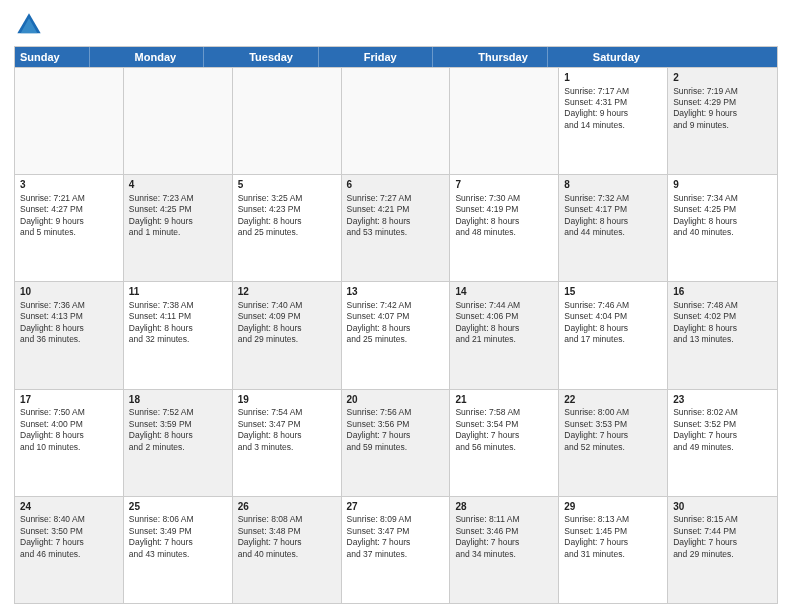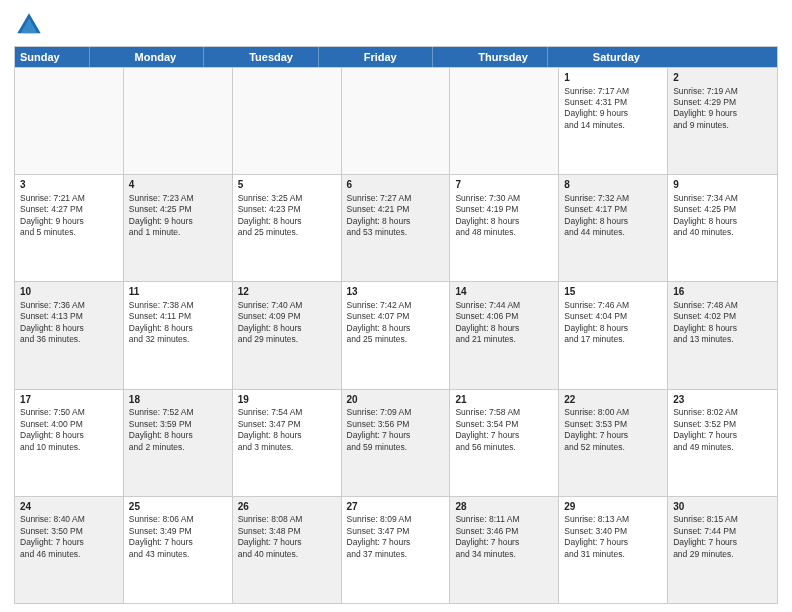--- a/index.html
+++ b/index.html
@@ -278,21 +278,21 @@
           </div>
           <div class="cal-cell">
             <span class="day-number">19</span>
             <div class="cell-text">Sunrise: 7:54 AM</div>
             <div class="cell-text">Sunset: 3:47 PM</div>
             <div class="cell-text">Daylight: 8 hours</div>
             <div class="cell-text">and 3 minutes.</div>
           </div>
           <div class="cal-cell shaded">
             <span class="day-number">20</span>
-            <div class="cell-text">Sunrise: 7:09 AM</div>
+            <div class="cell-text">Sunrise: 7:56 AM</div>
             <div class="cell-text">Sunset: 3:56 PM</div>
             <div class="cell-text">Daylight: 7 hours</div>
             <div class="cell-text">and 59 minutes.</div>
           </div>
           <div class="cal-cell">
             <span class="day-number">21</span>
             <div class="cell-text">Sunrise: 7:58 AM</div>
             <div class="cell-text">Sunset: 3:54 PM</div>
             <div class="cell-text">Daylight: 7 hours</div>
             <div class="cell-text">and 56 minutes.</div>
@@ -344,21 +344,21 @@
           <div class="cal-cell shaded">
             <span class="day-number">28</span>
             <div class="cell-text">Sunrise: 8:11 AM</div>
             <div class="cell-text">Sunset: 3:46 PM</div>
             <div class="cell-text">Daylight: 7 hours</div>
             <div class="cell-text">and 34 minutes.</div>
           </div>
           <div class="cal-cell">
             <span class="day-number">29</span>
             <div class="cell-text">Sunrise: 8:13 AM</div>
-            <div class="cell-text">Sunset: 3:40 PM</div>
+            <div class="cell-text">Sunset: 1:45 PM</div>
             <div class="cell-text">Daylight: 7 hours</div>
             <div class="cell-text">and 31 minutes.</div>
           </div>
           <div class="cal-cell shaded">
             <span class="day-number">30</span>
             <div class="cell-text">Sunrise: 8:15 AM</div>
             <div class="cell-text">Sunset: 7:44 PM</div>
             <div class="cell-text">Daylight: 7 hours</div>
             <div class="cell-text">and 29 minutes.</div>
           </div>

